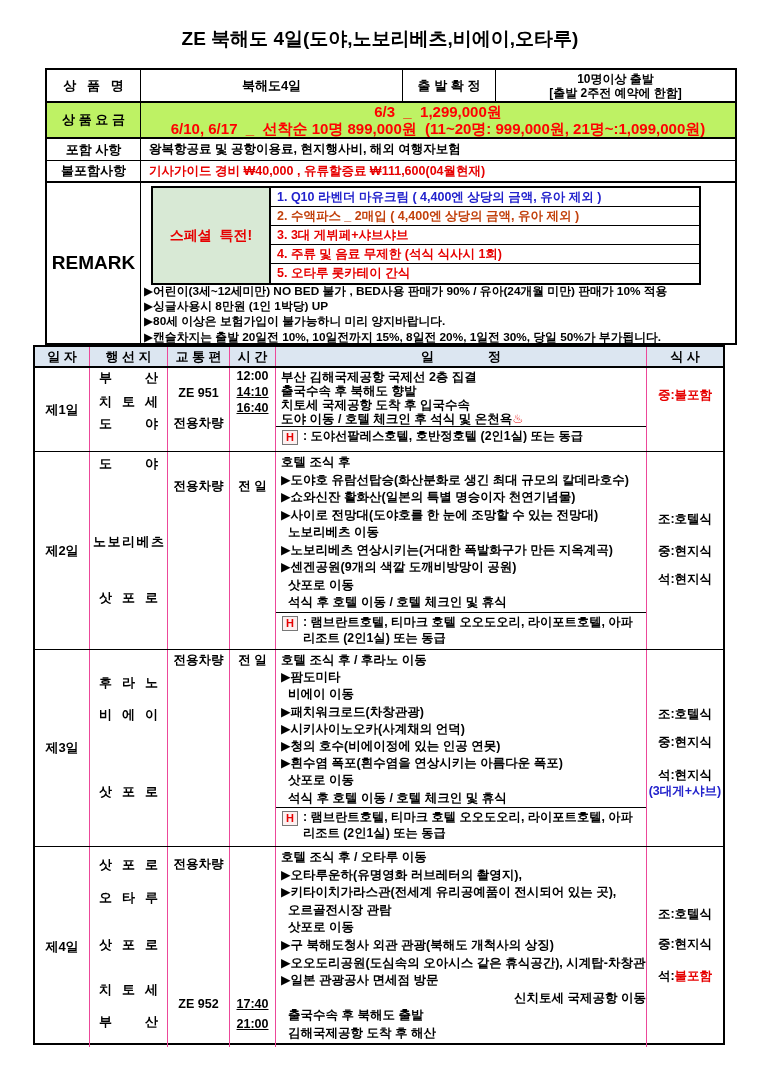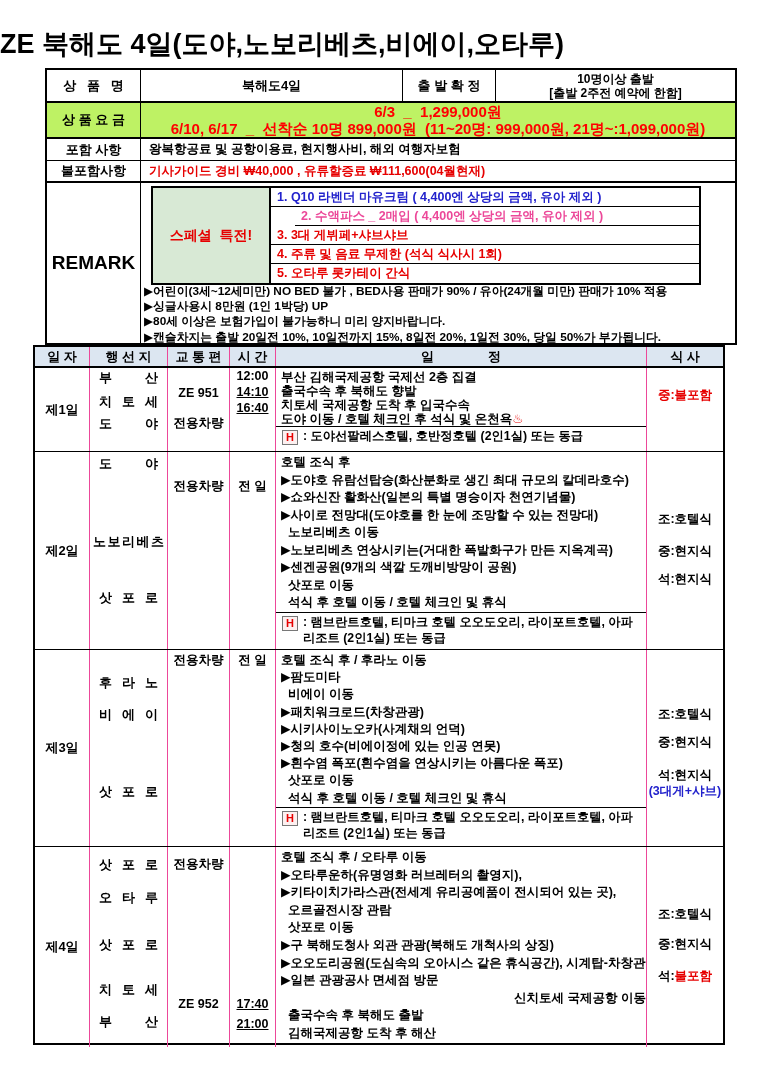--- a/index.html
+++ b/index.html
@@ -6,21 +6,21 @@
   html,body { background:#ffffff; }
   body {
     width: 760px; height: 1074px;
     font-family: "Liberation Sans", "DejaVu Sans", sans-serif;
     color: #000;
   }
   .page { position: relative; width: 760px; height: 1074px; overflow: hidden; }
 
   .doc-title {
     position: absolute; top: 26px; left: 0; width: 100%;
-    font-size: 27px; font-weight: bold;
+    text-align: center; font-size: 19px; font-weight: bold;
     white-space: pre;
   }
 
   
   .info-table {
     position: absolute; left: 45px; top: 68px; width: 692px;
     border: 2px solid #000;
   }
   .irow { display: grid; border-bottom: 1px solid #000; }
   .irow:last-child { border-bottom: none; }
@@ -136,21 +136,21 @@
       <div class="icell label">불포함사항</div>
       <div class="icell left red-text" style="font-size:12.5px">기사가이드 경비 ₩40,000 , 유류할증료 ₩111,600(04월현재)</div>
     </div>
     <div class="irow r5">
       <div class="icell" style="font-size:19px">REMARK</div>
       <div class="icell remark-content">
         <div class="special-box">
           <div class="special-title">스페셜  특전!</div>
 
         <div class="sp-item" style="color: rgb(34, 34, 204);">1. Q10 라벤더 마유크림 ( 4,400엔 상당의 금액, 유아 제외 )</div>
-            <div class="sp-item" style="color: #ec4899; margin-left: 24px;">2. 수액파스 _ 2매입  ( 4,400엔 상당의 금액, 유아 제외 )</div>
+            <div class="sp-item" style="color: #c2410c;">2. 수액파스 _ 2매입  ( 4,400엔 상당의 금액, 유아 제외 )</div>
             <div class="sp-item" style="color: rgb(230, 0, 0);">3. 3대 게뷔페+샤브샤브</div>
             <div class="sp-item" style="color: rgb(230, 0, 0);">4. 주류 및 음료 무제한  (석식 식사시 1회)</div>
             <div class="sp-item" style="color: rgb(230, 0, 0);">5. 오타루 롯카테이 간식</div>
           </div>
         <div class="notes" id="notes">
             <div class="note-line b">▶어린이(3세~12세미만) NO BED 불가 , BED사용 판매가 90% / 유아(24개월 미만) 판매가 10% 적용</div>
             <div class="note-line b">▶싱글사용시 8만원 (1인 1박당) UP</div>
             <div class="note-line">▶80세 이상은 보험가입이 불가능하니 미리 양지바랍니다.</div>
             <div class="note-line">▶캔슬차지는 출발 20일전 10%, 10일전까지 15%, 8일전 20%, 1일전 30%, 당일 50%가 부가됩니다.</div>
           </div>

